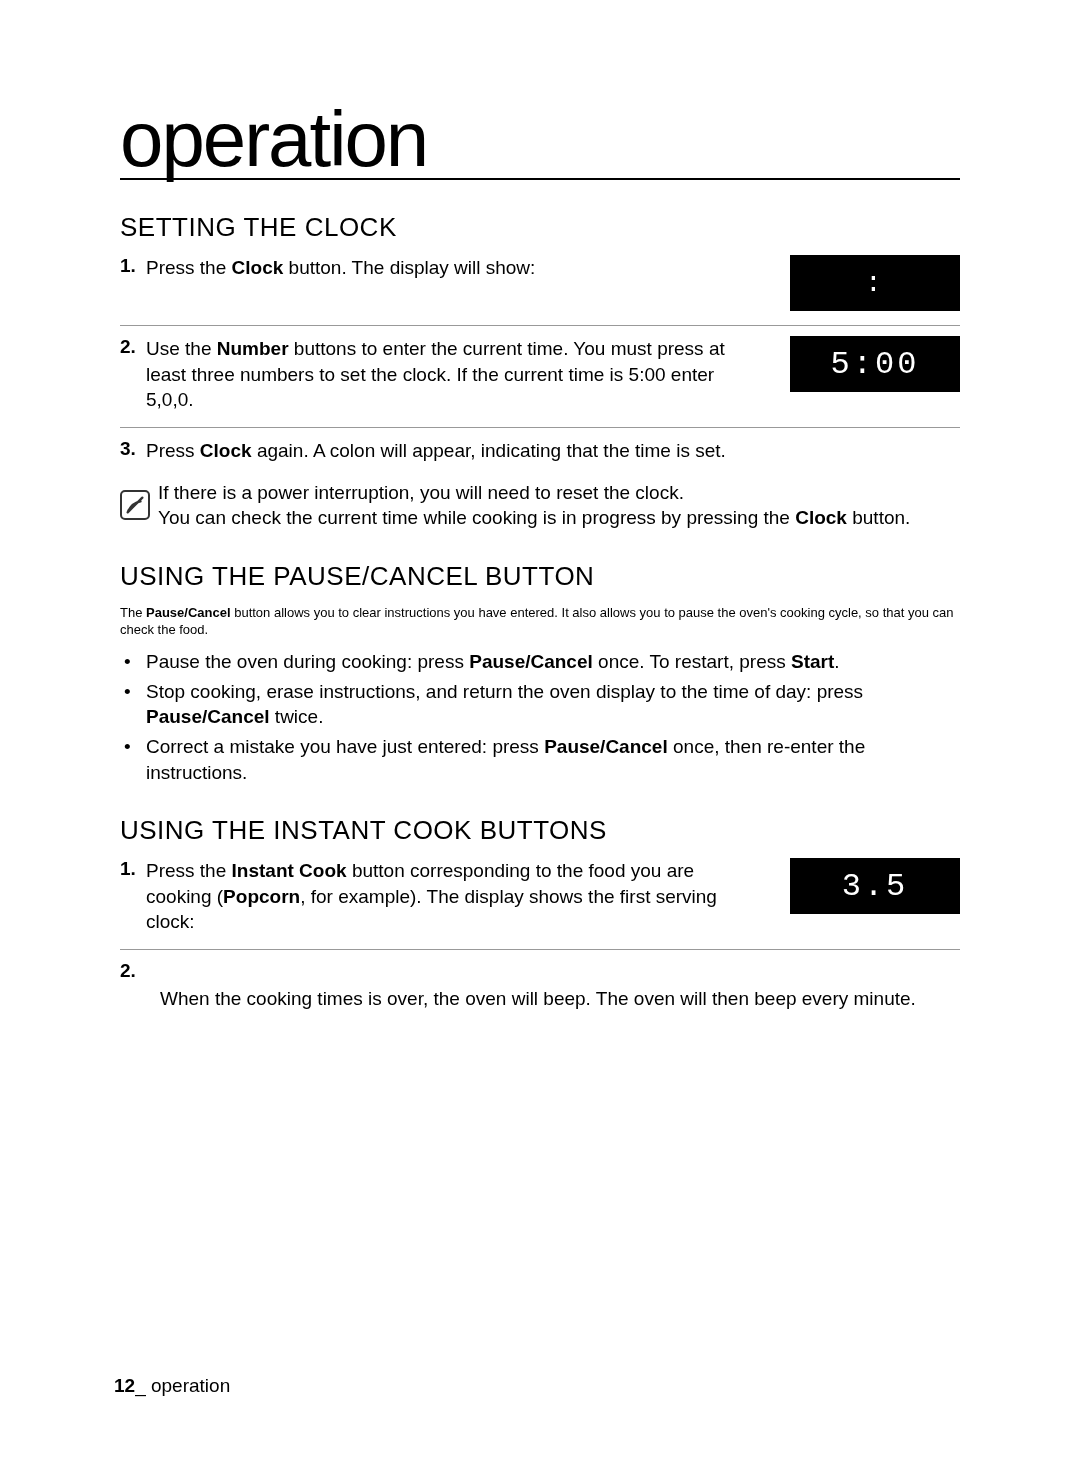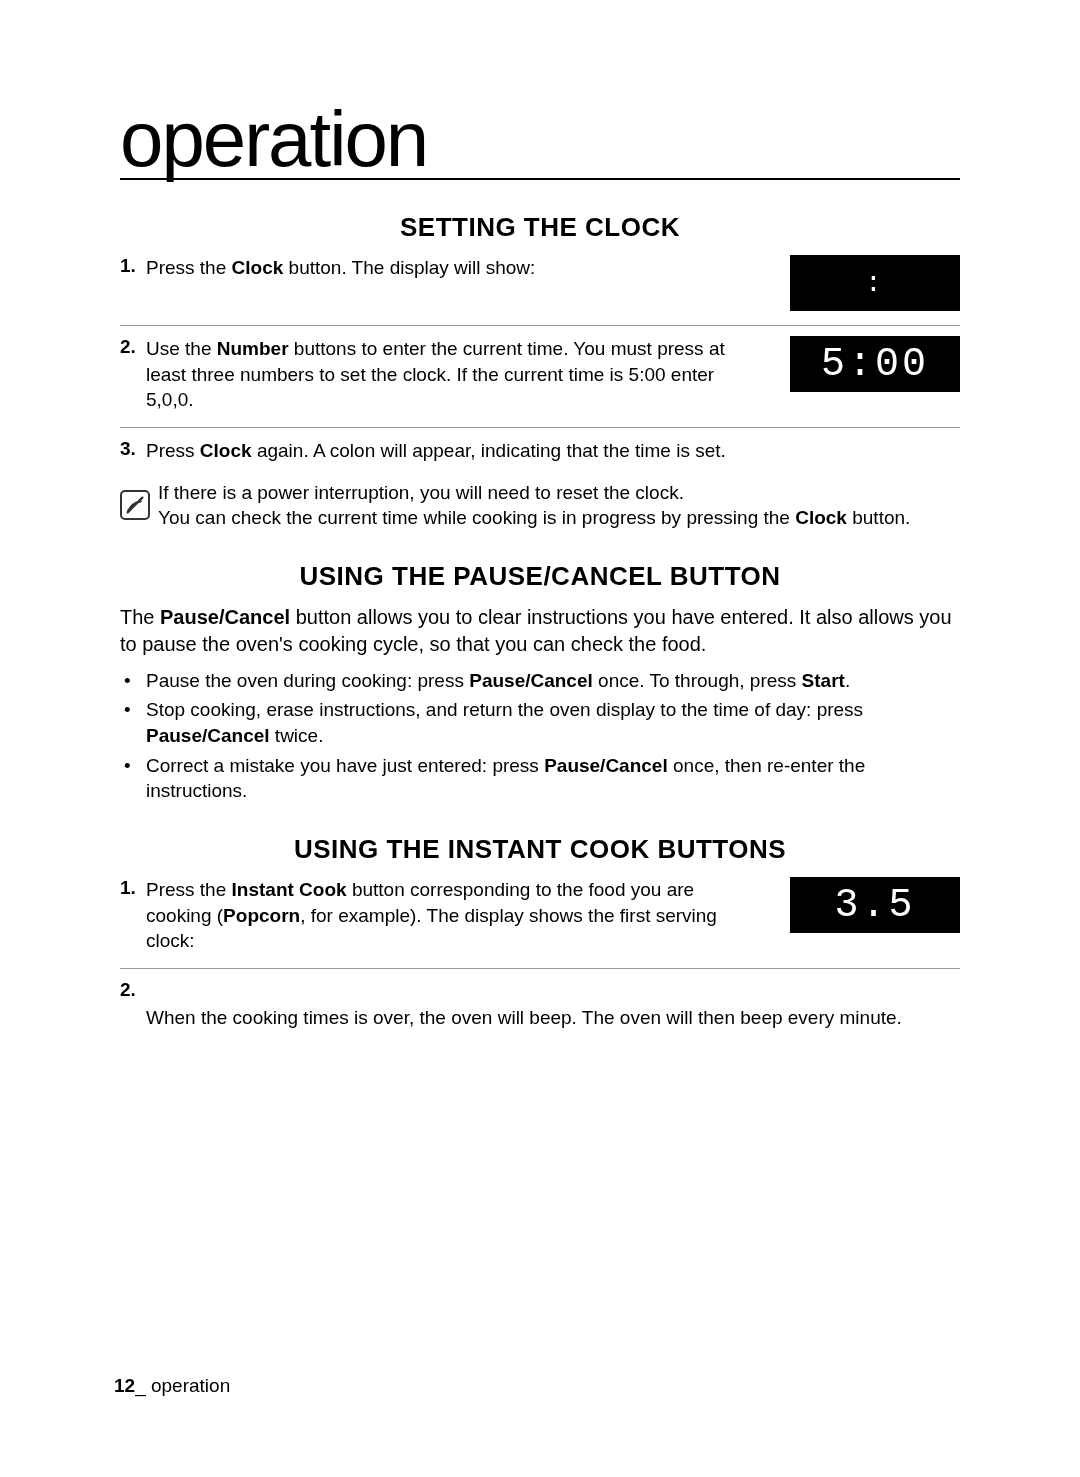--- a/index.html
+++ b/index.html
@@ -19,25 +19,24 @@
       font-size: 78px;
       font-weight: 300;
       letter-spacing: -2px;
       border-bottom: 2px solid #000;
       padding-bottom: 0px;
       margin-bottom: 32px;
       line-height: 1;
     }
     .section-heading {
       font-size: 26px;
-      font-weight: bold;
+      font-weight: normal;
       margin-top: 30px;
       margin-bottom: 12px;
       letter-spacing: 0.5px;
-      text-align: center;
     }
     .step-row {
       display: flex;
       align-items: flex-start;
       margin-bottom: 10px;
       border-bottom: 1px solid #999;
       padding-bottom: 14px;
     }
     .step-row.no-border {
       border-bottom: none;
@@ -59,21 +58,21 @@
     }
     .display-box {
       background: #000;
       color: #fff;
       width: 170px;
       height: 56px;
       display: flex;
       align-items: center;
       justify-content: center;
       font-family: 'Courier New', monospace;
-      font-size: 40px;
+      font-size: 32px;
       letter-spacing: 3px;
       flex-shrink: 0;
     }
     .display-box.colon-only {
       font-size: 28px;
     }
     .display-box.seg {
       font-family: 'Courier New', monospace;
     }
     .note-row {
@@ -101,21 +100,21 @@
       height: 22px;
     }
     .note-text {
       font-size: 19px;
       line-height: 1.35;
     }
     .note-text .bold {
       font-weight: bold;
     }
     .para {
-      font-size: 20px;
+      font-size: 13px;
       line-height: 1.35;
       margin-bottom: 10px;
     }
     .para .bold {
       font-weight: bold;
     }
     ul.bullets {
       list-style: none;
       padding-left: 26px;
       margin-bottom: 14px;
@@ -140,21 +139,21 @@
       bottom: 80px;
       left: 114px;
       font-size: 19px;
     }
     .footer .bold {
       font-weight: bold;
     }
     .continuation {
       font-size: 19px;
       line-height: 1.35;
-      margin-left: 26px;
+      margin-left: 40px;
       margin-top: -6px;
     }
   </style>
 </head>
 <body>
 
 <div class="page-title">operation</div>
 
 <div class="section-heading">SETTING THE CLOCK</div>
 
@@ -194,21 +193,21 @@
 </div>
 
 <div class="section-heading">USING THE PAUSE/CANCEL BUTTON</div>
 
 <div class="para">
   <span>The </span><span class="bold">Pause/Cancel</span><span> button allows you to clear instructions you have entered. It also allows you to pause the oven's cooking cycle, so that you can check the food.</span>
 </div>
 
 <ul class="bullets">
   <li>
-    <span>Pause the oven during cooking: press </span><span class="bold">Pause/Cancel</span><span> once. To through, press </span><span class="bold">Start</span><span>.</span>
+    <span>Pause the oven during cooking: press </span><span class="bold">Pause/Cancel</span><span> once. To restart, press </span><span class="bold">Start</span><span>.</span>
   </li>
   <li>
     <span>Stop cooking, erase instructions, and return the oven display to the time of day: press </span><span class="bold">Pause/Cancel</span><span> twice.</span>
   </li>
   <li>
     <span>Correct a mistake you have just entered: press </span><span class="bold">Pause/Cancel</span><span> once, then re-enter the instructions.</span>
   </li>
 </ul>
 
 <div class="section-heading">USING THE INSTANT COOK BUTTONS</div>

